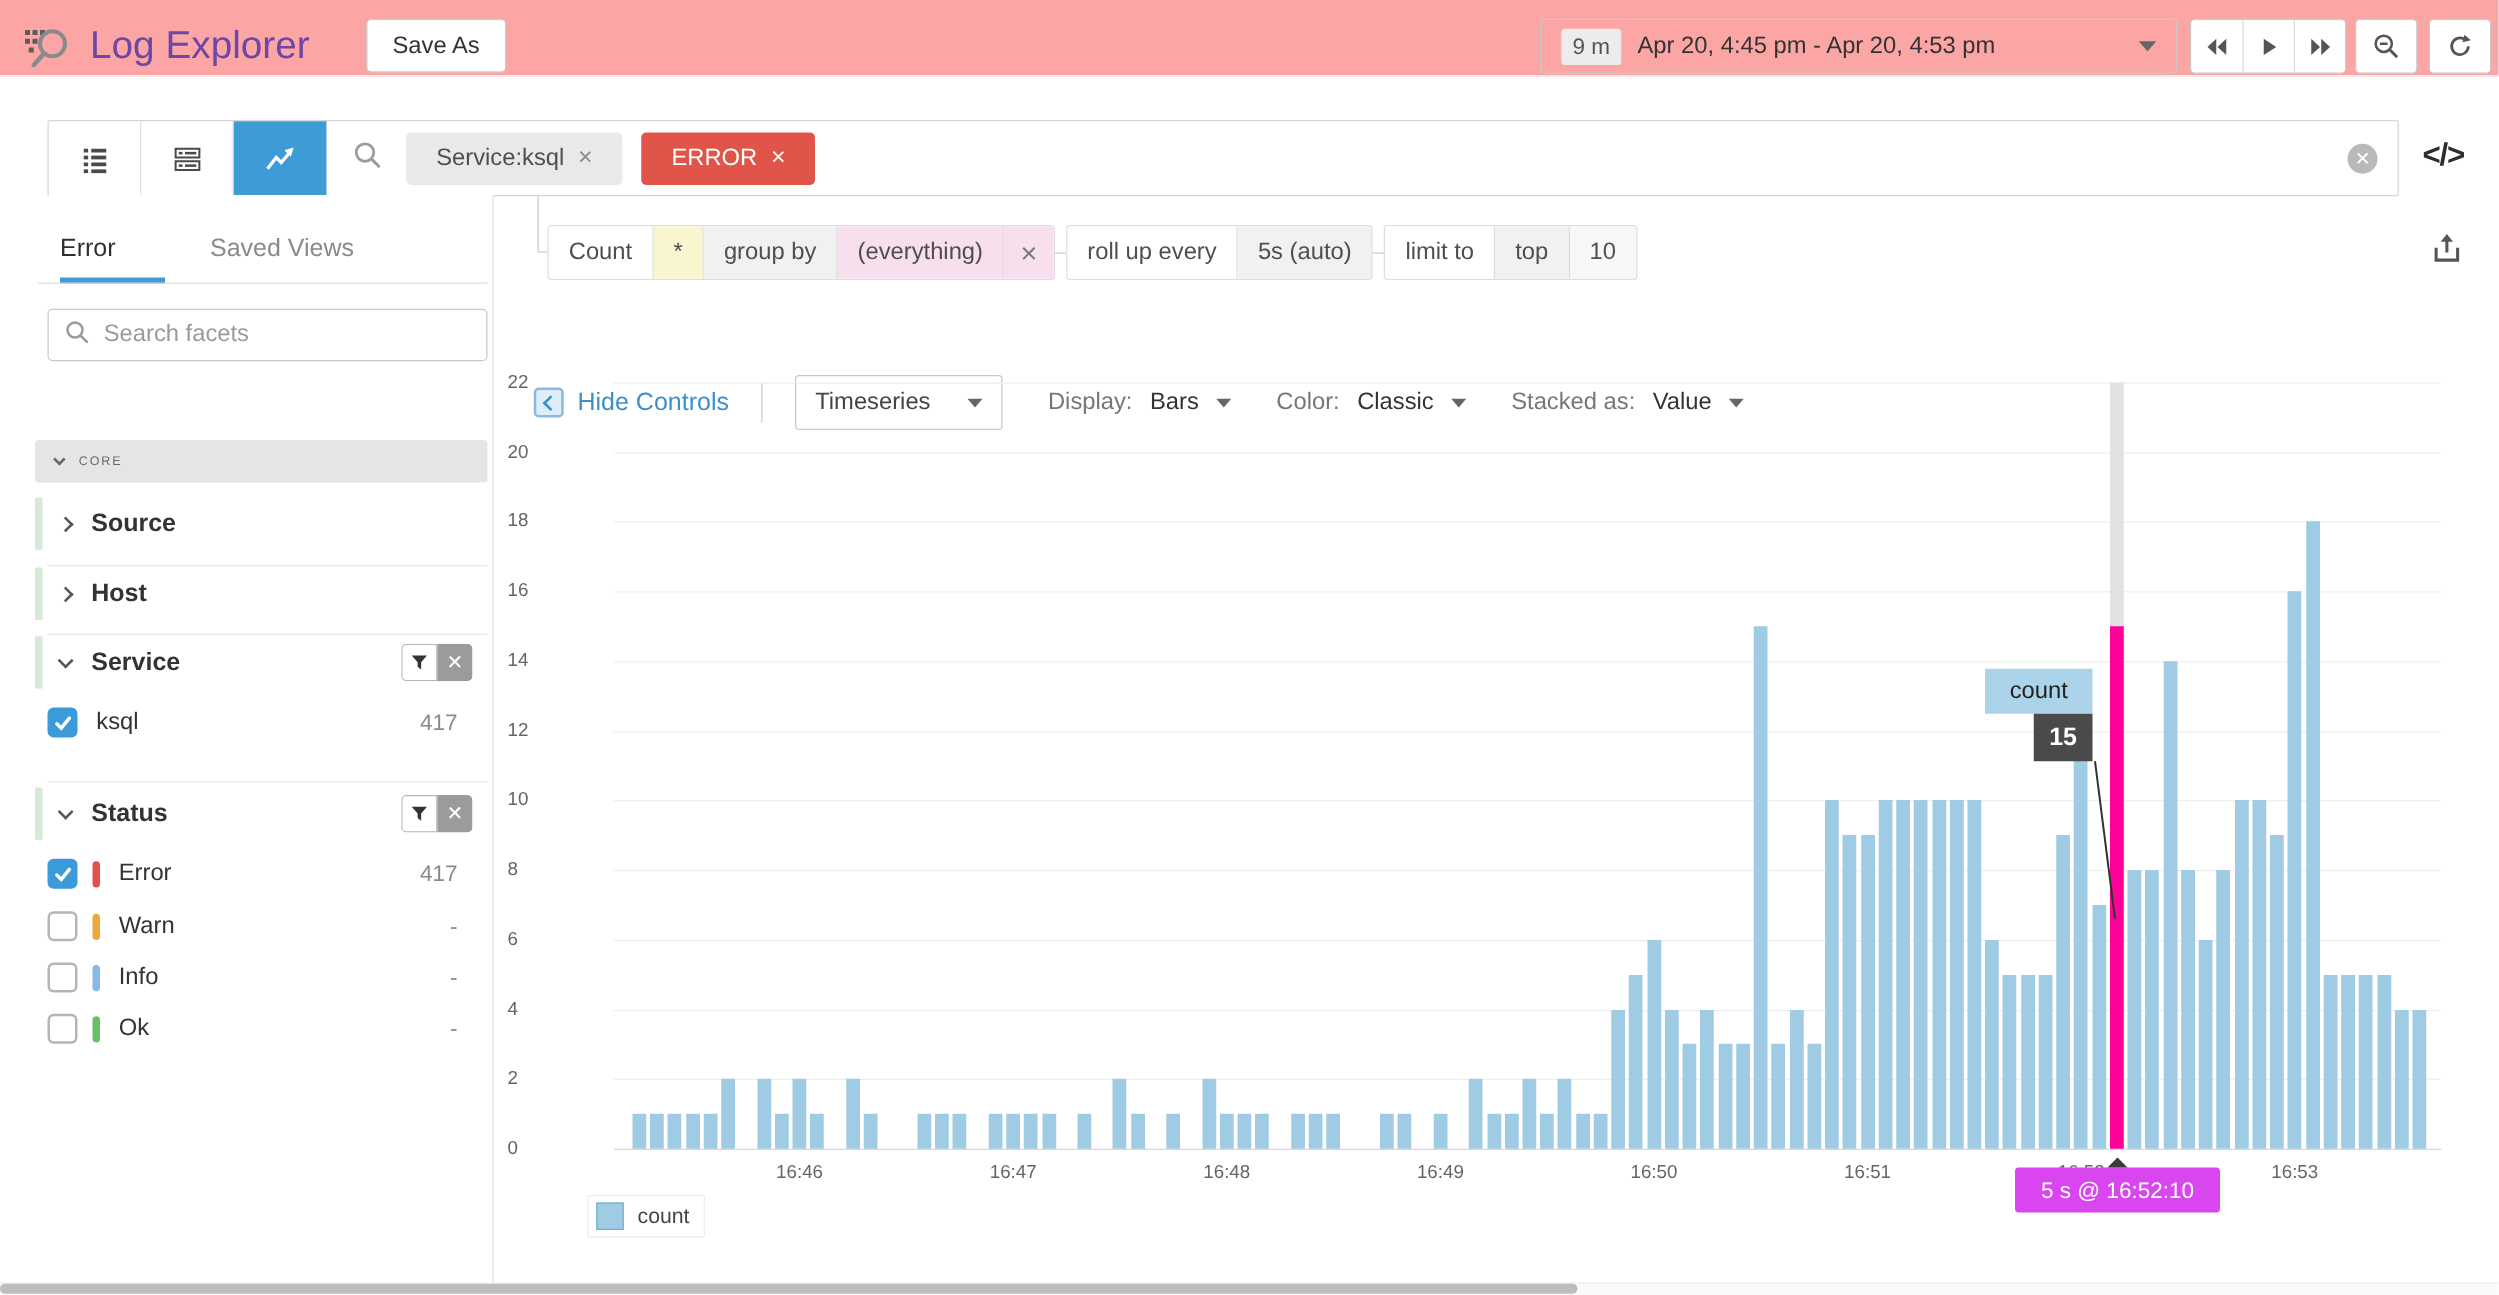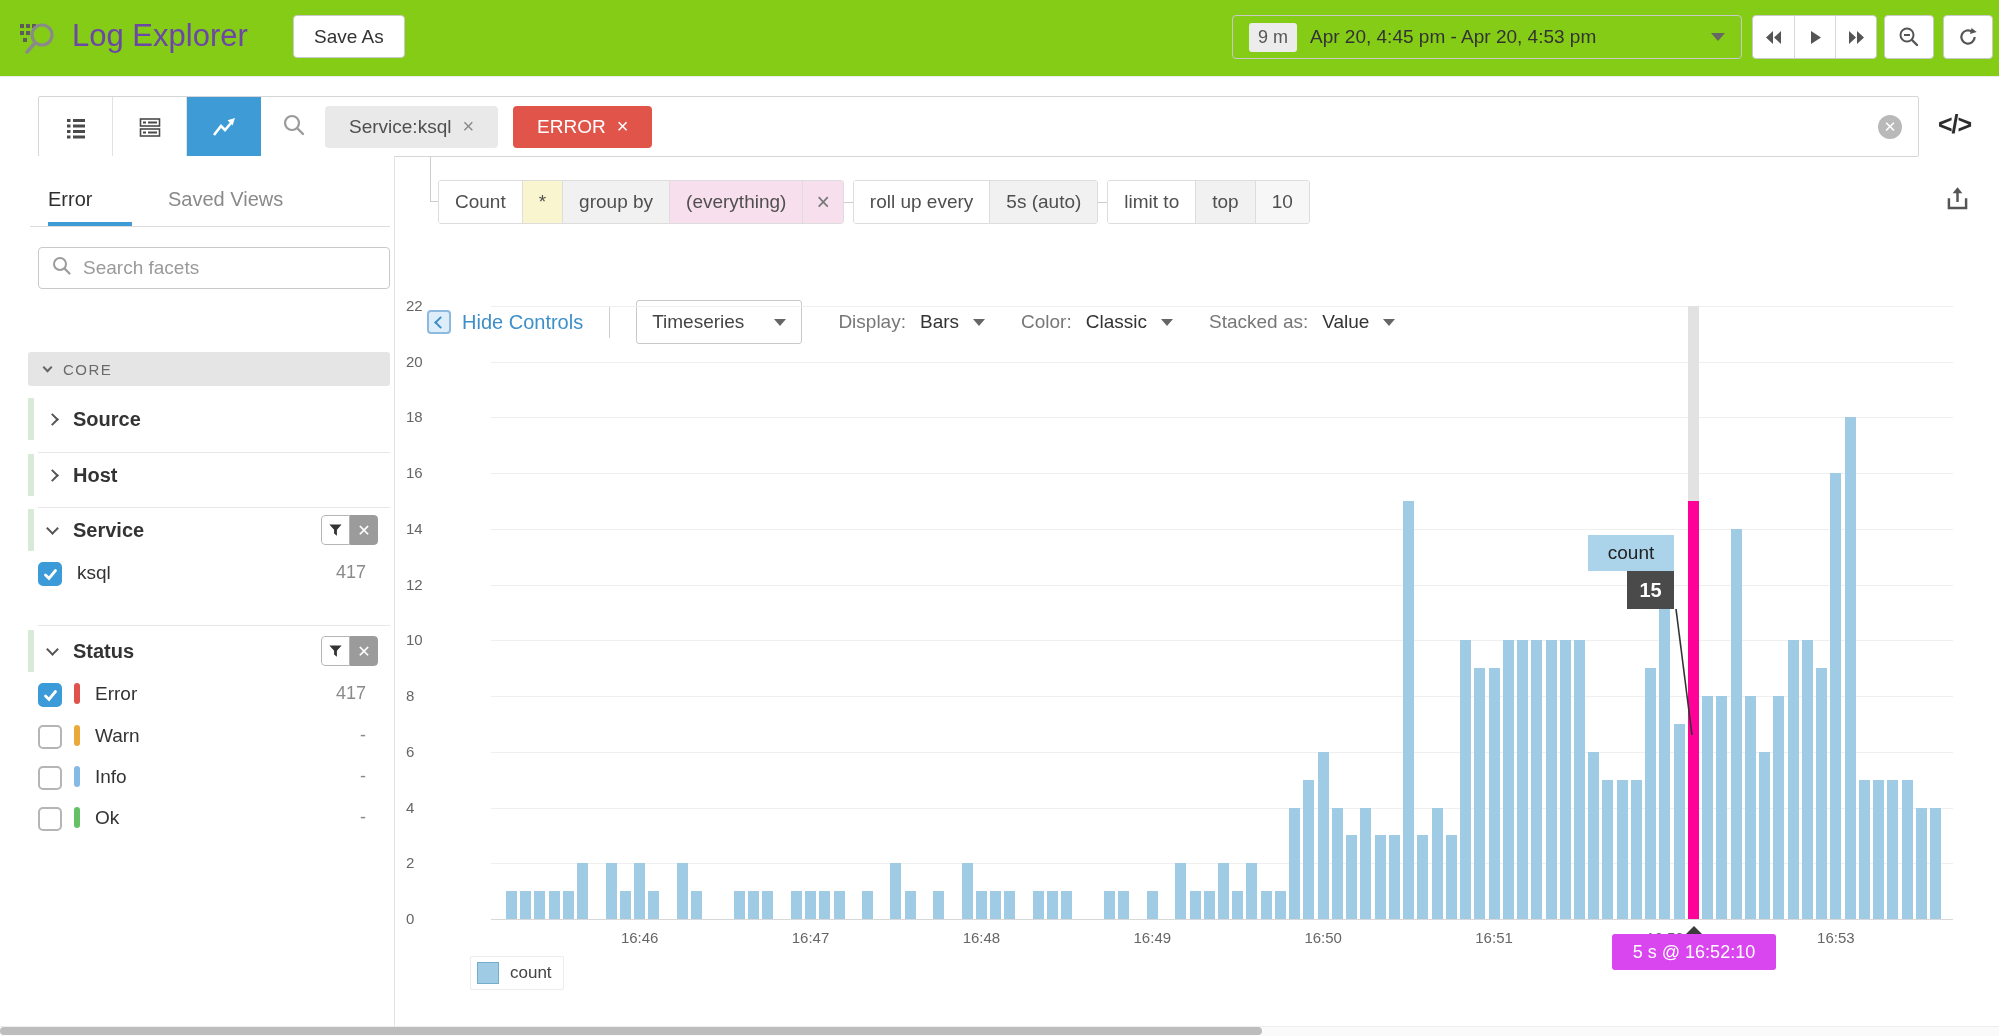--- a/index.html
+++ b/index.html
@@ -1,21 +1,21 @@
 <!DOCTYPE html>
 <html><head>
 <meta charset="utf-8">
 <style>
   * { margin:0; padding:0; box-sizing:border-box; }
   html,body { width:1999px; height:1036px; }
   body { position:relative; font-family:"Liberation Sans","DejaVu Sans",sans-serif; background:#fff; overflow:hidden; color:#333;
     --accent-blue:#3e9bd6; --purple:#6c47a6; --link-blue:#3d8fc9; --bar-color:#9fcbe5; --magenta:#ff0098; }
 
   
-  .header { position:absolute; top:0; left:0; width:1999px; height:77px; background:#84cc16; border-bottom:1px solid #ececec; }
+  .header { position:absolute; top:0; left:0; width:1999px; height:61px; background:#fca5a5; border-bottom:1px solid #ececec; }
   .logo { position:absolute; left:18px; top:17px; }
   .app-title { position:absolute; left:72px; top:18px; font-size:31px; color:var(--purple); font-weight:400; }
   .save-as { position:absolute; left:293px; top:15px; height:43px; padding:0 20px; border:1px solid #c9c9c9; border-radius:4px; background:#fff; font-size:19px; color:#333; display:flex; align-items:center; cursor:pointer; }
   .time-box { position:absolute; left:1232px; top:15px; width:510px; height:44px; border:1px solid #c9c9c9; border-radius:4px; display:flex; align-items:center; padding:0 16px; gap:13px; cursor:pointer; }
   .time-badge { background:#ececec; border-radius:3px; padding:4px 9px; font-size:18px; color:#555; }
   .time-text { font-size:19px; color:#333; white-space:nowrap; }
   .caret { width:0; height:0; border-left:7px solid transparent; border-right:7px solid transparent; border-top:8px solid #666; }
   .time-box .caret { margin-left:auto; }
   .nav-group { position:absolute; left:1752px; top:15px; height:44px; border:1px solid #c9c9c9; border-radius:4px; display:flex; background:#fff; }
   .nav-btn { width:41px; display:flex; align-items:center; justify-content:center; border-left:1px solid #d9d9d9; cursor:pointer; }
@@ -75,30 +75,30 @@
   .facet-search input { border:none; outline:none; font-size:19px; color:#333; width:100%; font-family:inherit; }
   .facet-search input::placeholder { color:#9a9a9a; }
   .showing-row { position:absolute; left:38px; top:152px; width:340px; height:30px; display:flex; align-items:center; }
   .showing-text { font-size:20px; font-weight:bold; color:#333; }
   .pencil { margin-left:12px; cursor:pointer; }
   .add-link { margin-left:auto; display:flex; align-items:center; gap:8px; cursor:pointer; }
   .add-text { color:#3079b8; font-size:20px; }
   .add-plus { color:#2e86c8; font-size:26px; font-weight:bold; line-height:20px; }
   .core-bar { position:absolute; left:28px; top:196px; width:362px; height:34px; background:#e5e5e5; border-radius:3px; display:flex; align-items:center; padding:0 16px; gap:12px; cursor:pointer; }
   .core-bar .chev { width:7px; height:7px; border-color:#666; }
-  .core-text { font-size:15px; color:#6a6a6a; letter-spacing:1.5px; }
+  .core-text { font-size:10px; color:#6a6a6a; letter-spacing:1.5px; }
   .fgroup-strip { position:absolute; left:28px; width:6px; height:42px; background:#d7ead7; border-radius:1px; }
   .fgroup-head { position:absolute; left:48px; width:340px; height:42px; display:flex; align-items:center; gap:16px; cursor:pointer; }
   .fgroup-head .chev { border-color:#555; }
   .fname { font-size:20px; font-weight:bold; color:#333; }
   .sep { position:absolute; left:38px; width:352px; height:1px; background:#e7e7e7; }
   .filter-btns { position:absolute; left:321px; width:57px; height:30px; display:flex; border-radius:4px; overflow:hidden; cursor:pointer; }
   .fb-funnel { width:29px; background:#fff; border:1px solid #b5b5b5; border-radius:4px 0 0 4px; display:flex; align-items:center; justify-content:center; }
   .fb-x { width:28px; background:#9b9b9b; color:#fff; font-size:16px; font-weight:bold; display:flex; align-items:center; justify-content:center; border-radius:0 4px 4px 0; }
-  .facet-item { position:absolute; left:38px; width:340px; height:32px; display:flex; }
+  .facet-item { position:absolute; left:38px; width:340px; height:32px; display:flex; align-items:center; }
   .checkbox { width:24px; height:24px; border-radius:5px; border:2px solid #b5b5b5; background:#fff; cursor:pointer; display:flex; align-items:center; justify-content:center; flex:none; }
   .checkbox.checked { background:#3b9bd8; border-color:#3b9bd8; }
   .status-chip { width:6px; height:21px; border-radius:3px; margin-left:12px; flex:none; }
   .fi-label { font-size:19px; color:#333; margin-left:15px; }
   .fi-count { margin-left:auto; margin-right:12px; font-size:18px; color:#8a8a8a; }
 
   
   .y-axis { position:absolute; left:406px; top:306px; width:72px; height:613px; }
   .ytick { position:absolute; right:0; width:72px; text-align:left; font-size:15px; color:#666; }
   .plot { position:absolute; left:491px; top:306px; width:1462px; height:613px; }

